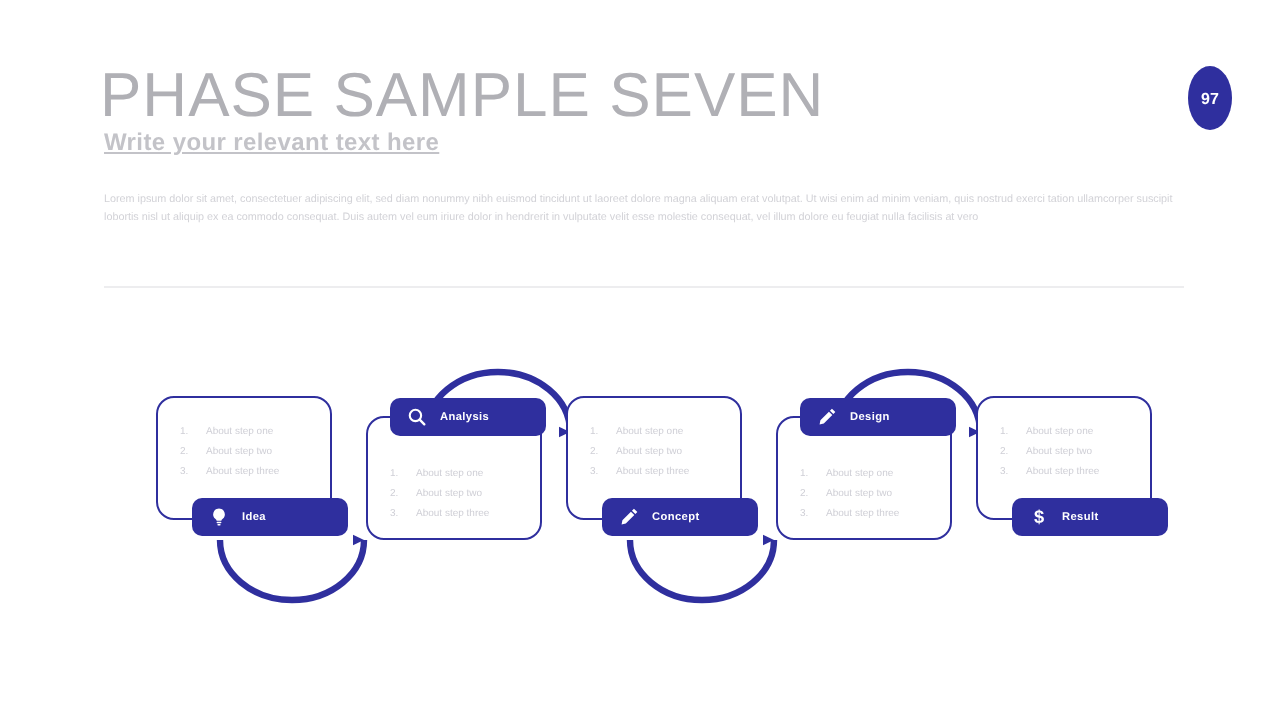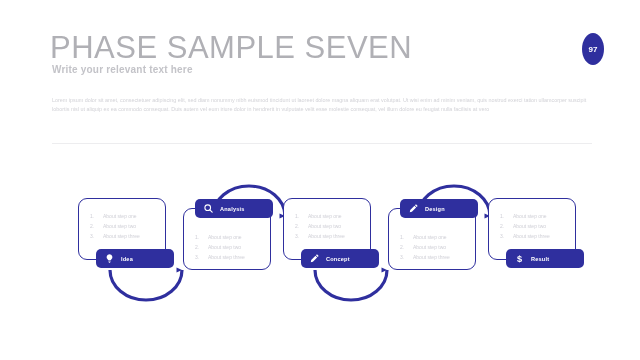--- a/index.html
+++ b/index.html
@@ -23,28 +23,29 @@
     font-size: 31px;
     font-weight: 300;
     letter-spacing: 0.5px;
     color: #b0b0b5;
     white-space: nowrap;
   }
   #slide-subtitle {
     position: absolute;
     left: 52px;
     top: 64px;
-    font-size: 10px;
+    font-size: 12px;
     font-weight: 700;
     color: #c3c3c8;
     letter-spacing: 0.2px;
+    text-decoration: underline;
   }
   #page-badge {
     position: absolute;
-    right: 36px;
+    right: 24px;
     top: 33px;
     width: 22px;
     height: 32px;
     border-radius: 50%;
     background: #2f2f9e;
     color: #ffffff;
     font-size: 8px;
     font-weight: 700;
     display: flex;
     align-items: center;

